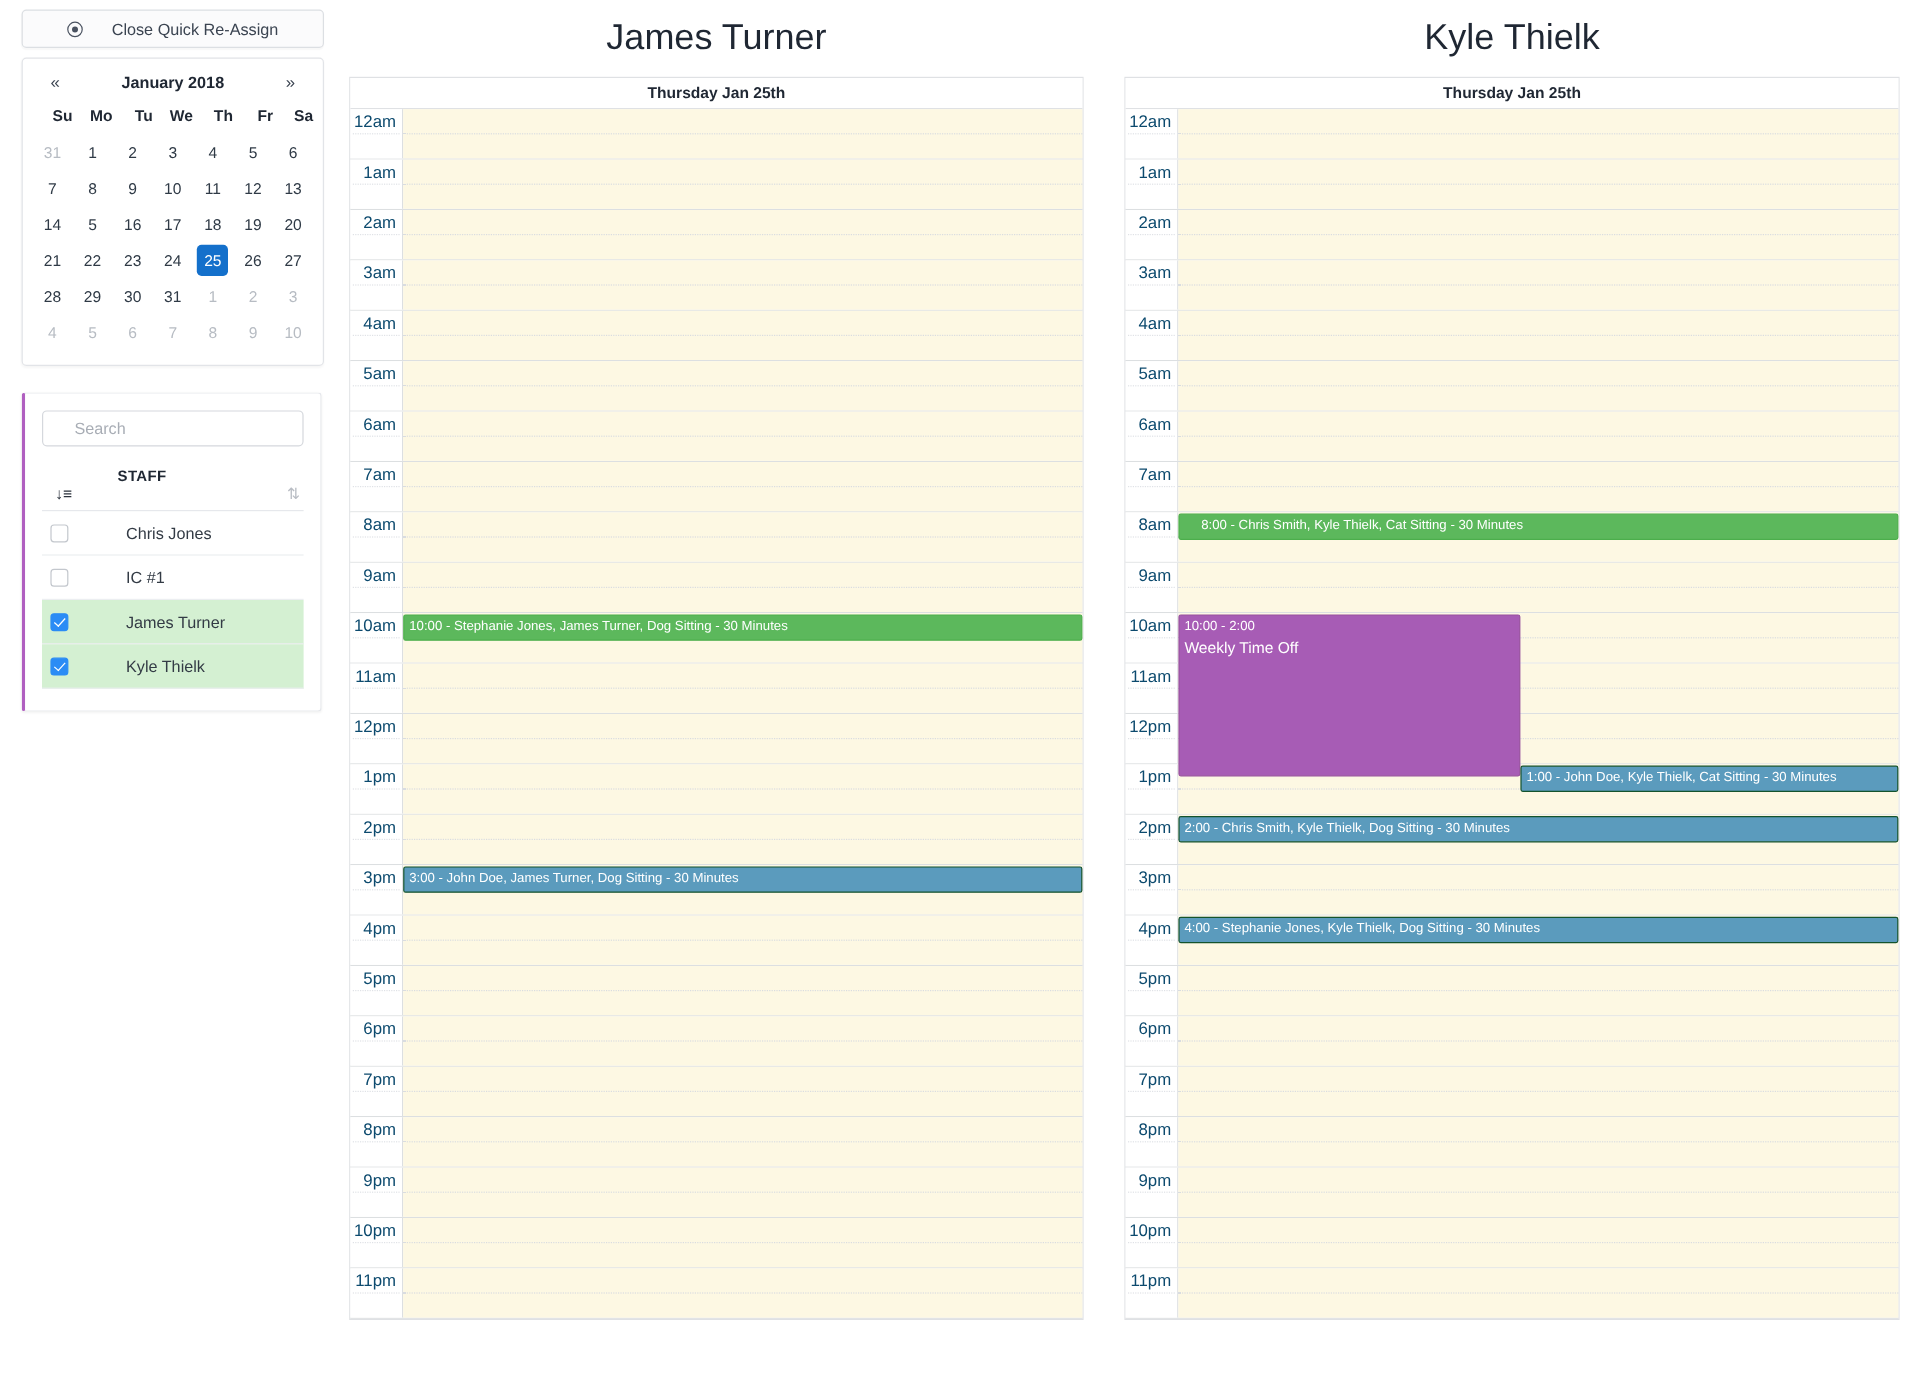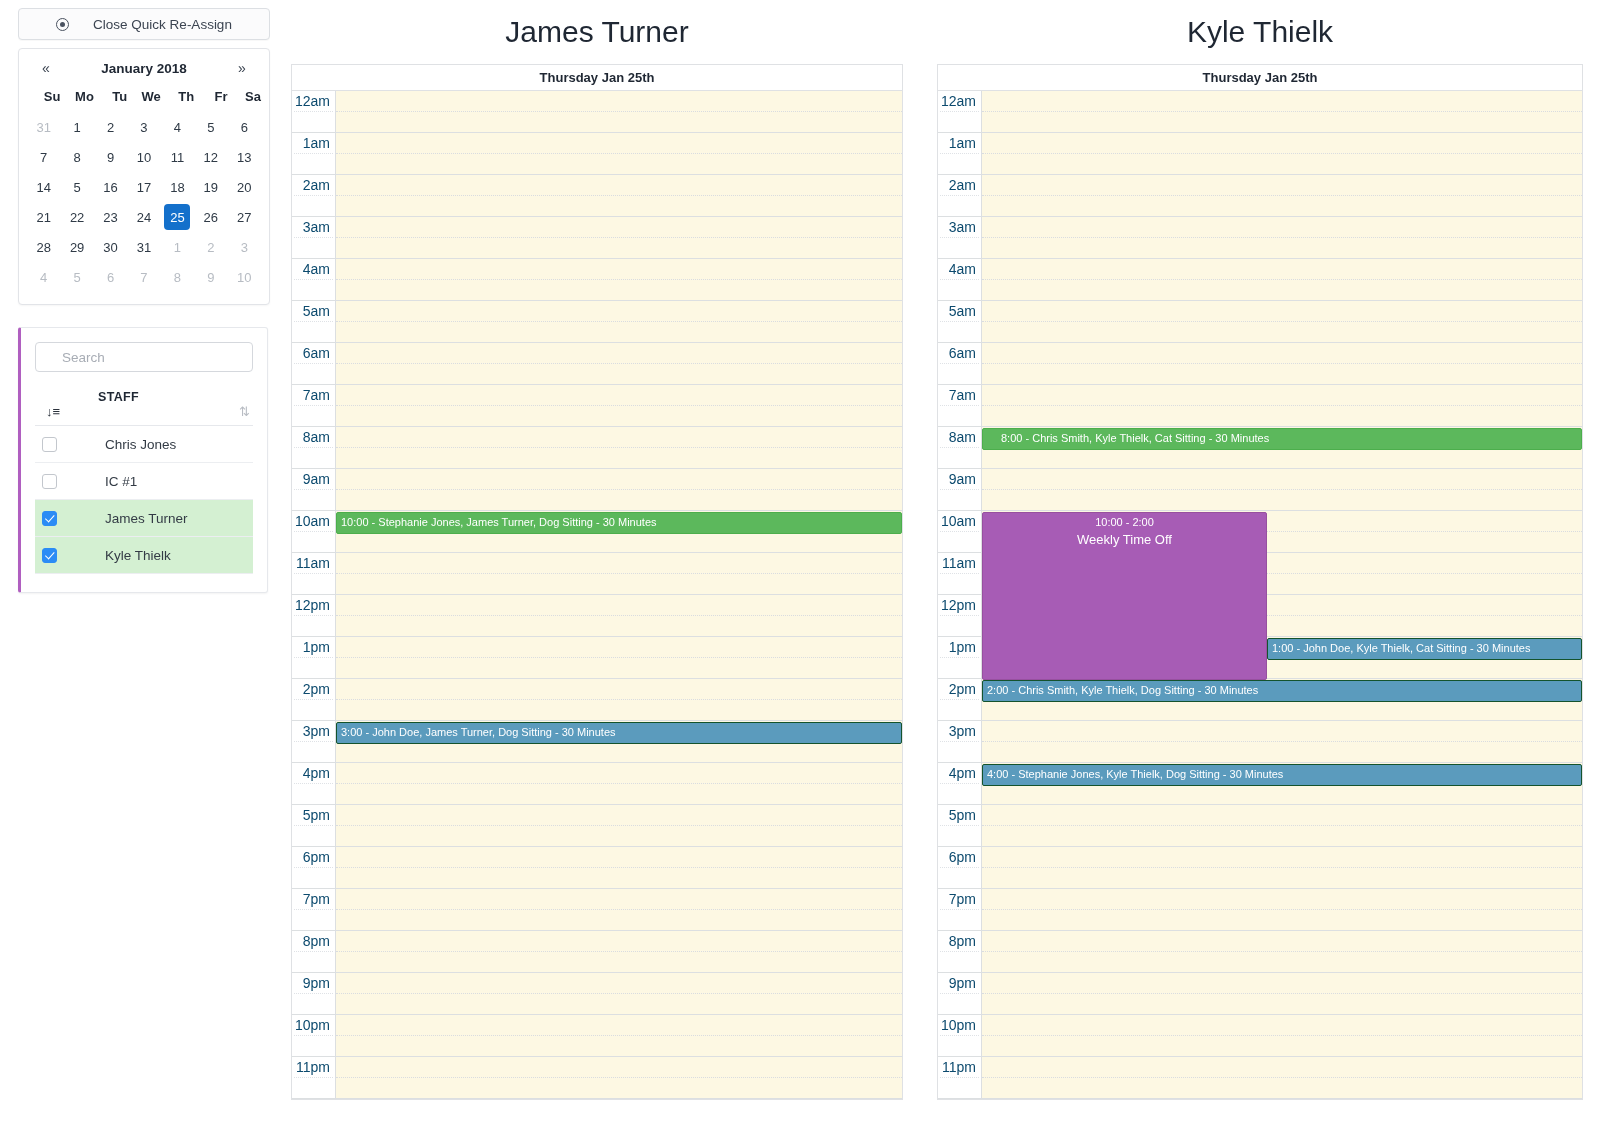--- a/index.html
+++ b/index.html
@@ -768,21 +768,21 @@
                 <div class="halfline"></div>
               </div>
               <div class="slot">
                 <div class="halfline"></div>
               </div>
             </div>
             <div class="ev-layer">
               <div class="ev green" style="top: 337px; height: 22px; left: 0%; width: 100%; padding-left: 18px;">
                 <div>8:00 - Chris Smith, Kyle Thielk, Cat Sitting - 30 Minutes</div>
               </div>
-              <div class="ev purple" style="top: 421px; height: 168px; left: 0%; width: 47.5%; text-align: center;">
+              <div class="ev purple" style="top: 421px; height: 135px; left: 0%; width: 47.5%;">
                 <div>10:00 - 2:00</div>
                 <div class="l2">Weekly Time Off</div>
               </div>
               <div class="ev blue" style="top: 547px; height: 22px; left: 47.5%; width: 52.5%;">
                 <div>1:00 - John Doe, Kyle Thielk, Cat Sitting - 30 Minutes</div>
               </div>
               <div class="ev blue" style="top: 589px; height: 22px; left: 0%; width: 100%;">
                 <div>2:00 - Chris Smith, Kyle Thielk, Dog Sitting - 30 Minutes</div>
               </div>
               <div class="ev blue" style="top: 673px; height: 22px; left: 0%; width: 100%;">

